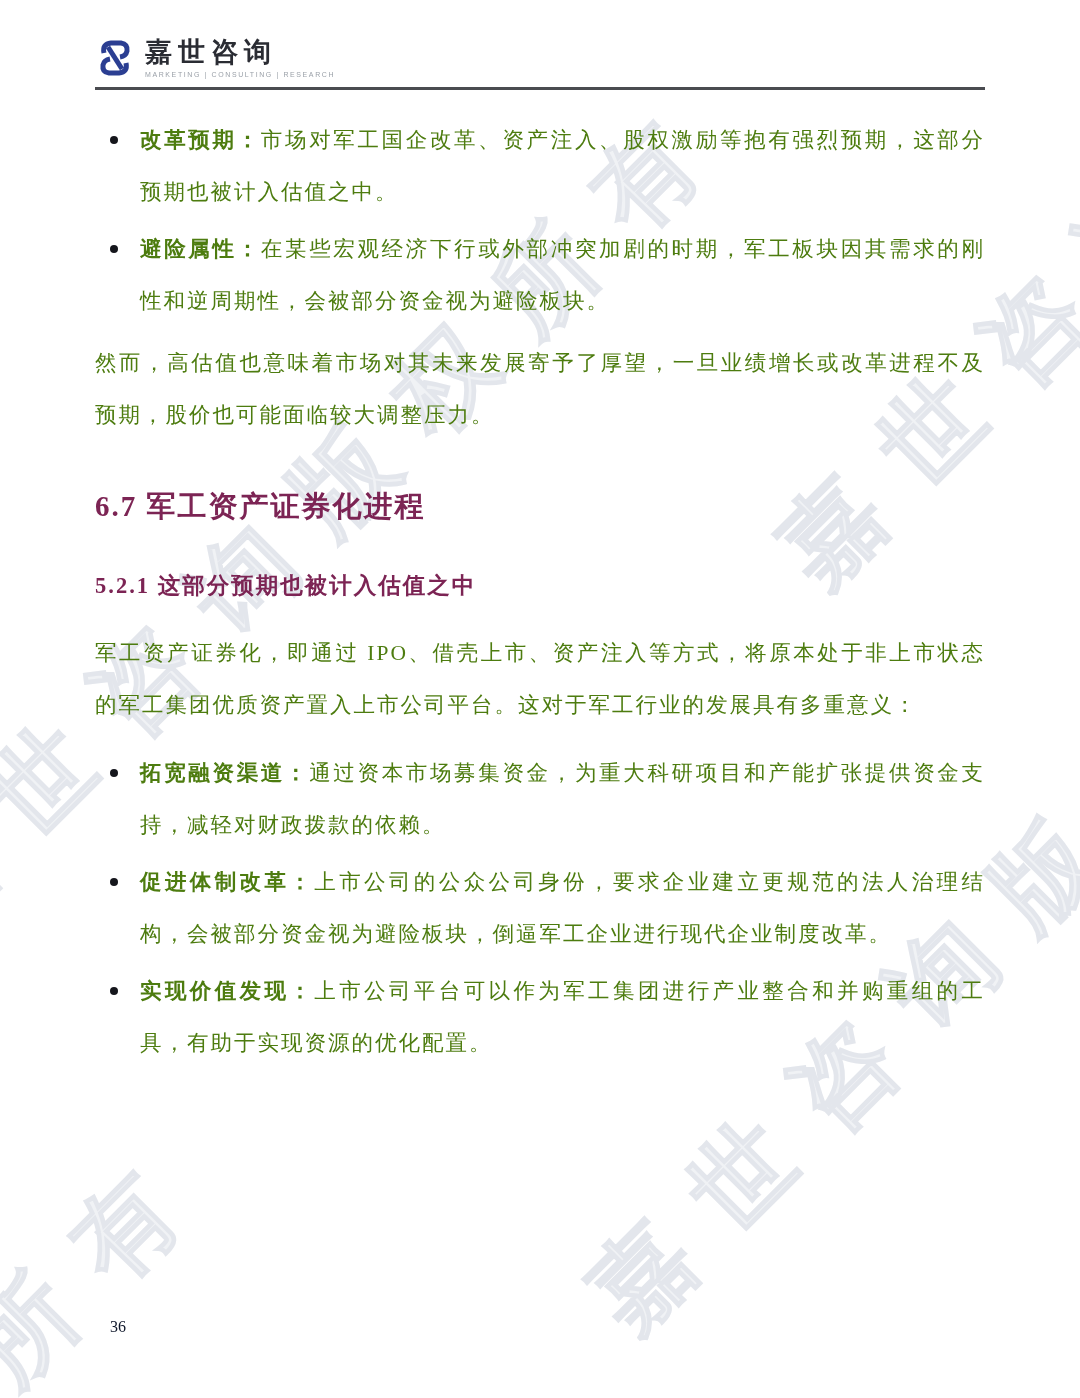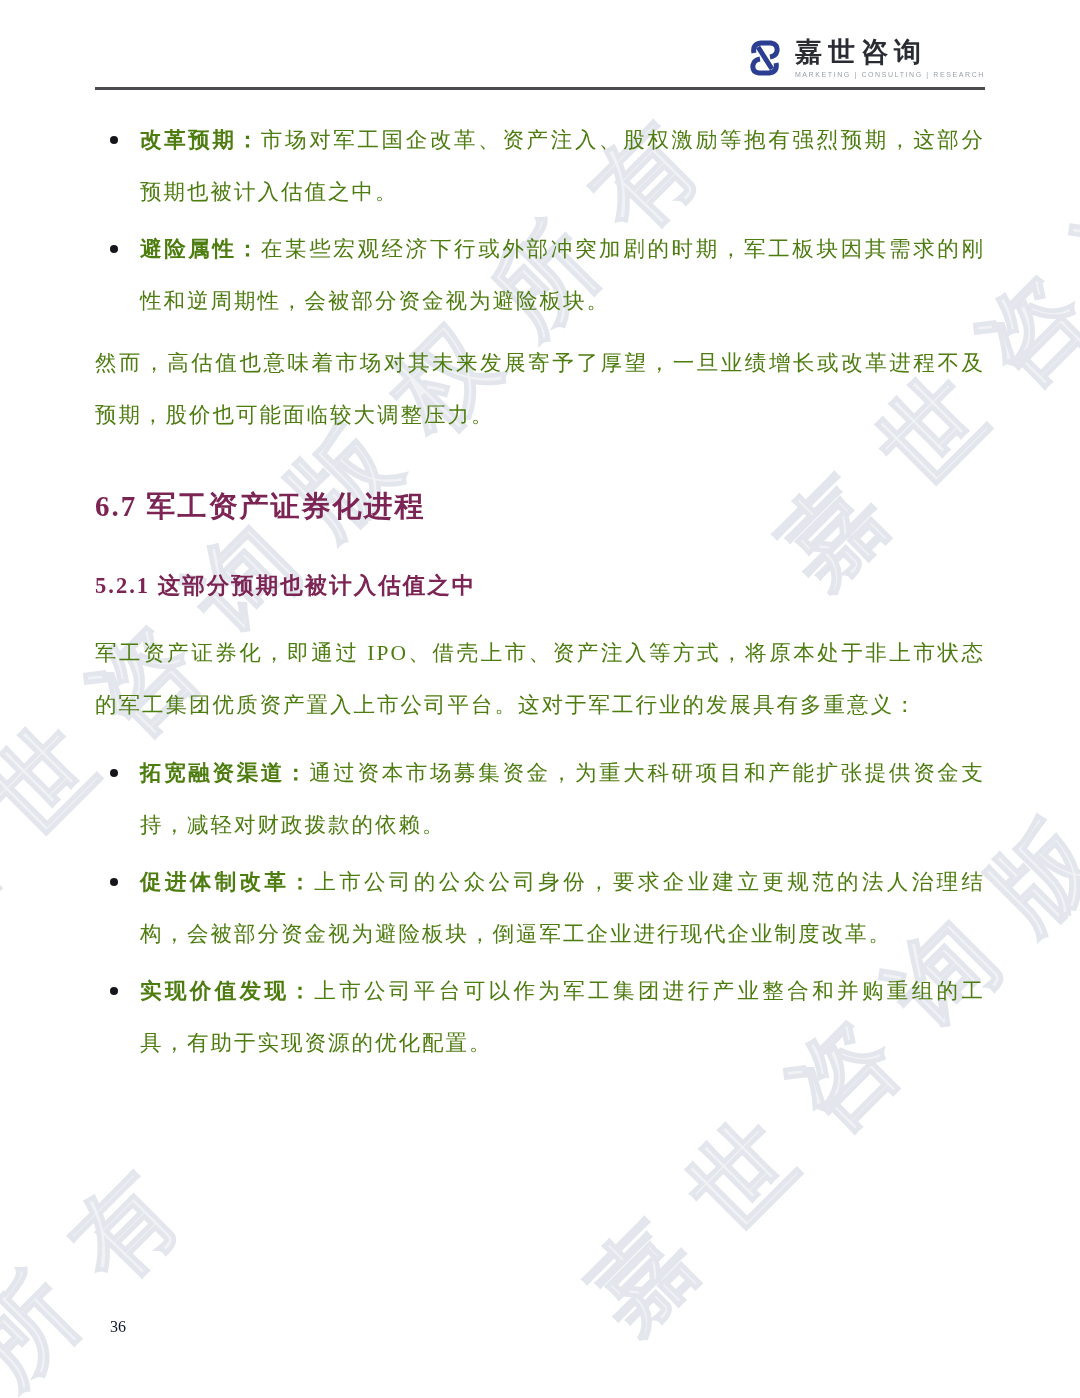--- a/index.html
+++ b/index.html
@@ -28,21 +28,21 @@
   .wm-2{left:560px;top:1265px;}
   .wm-3{left:-660px;top:1920px;}
   .wm-4{left:750px;top:520px;}
 
   
   .content{position:relative;z-index:1;padding:0 95px;}
 
   .header{
     padding-top:36px;
     display:flex;
-    justify-content:flex-end;
+    justify-content:flex-start;
   }
   .logo{display:flex;align-items:flex-start;gap:10px;}
   .logo-icon{width:40px;height:40px;flex:0 0 auto;margin-top:2px;}
   .logo-texts{display:flex;flex-direction:column;}
   .brand{
     font-family:"Liberation Sans","DejaVu Sans",sans-serif;
     font-size:27px;font-weight:700;color:#2a2c33;letter-spacing:6px;line-height:1.2;
   }
   .tagline{
     font-family:"Liberation Sans","DejaVu Sans",sans-serif;

